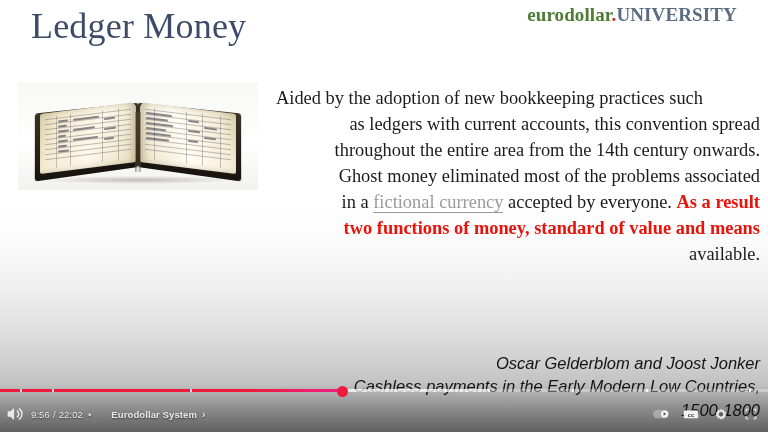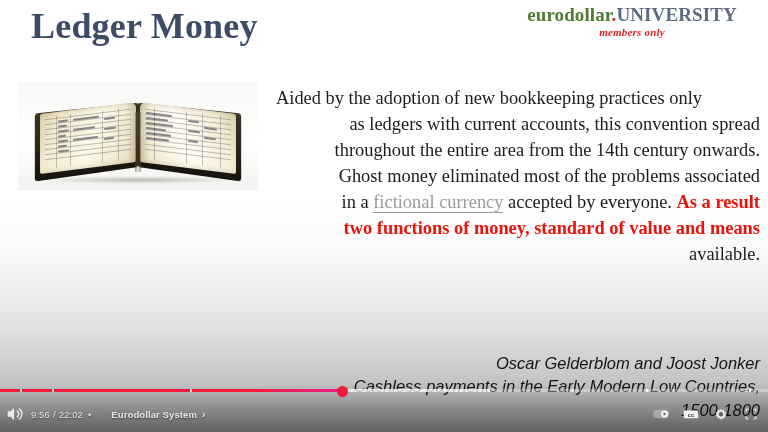--- a/index.html
+++ b/index.html
@@ -24,21 +24,21 @@
       #b0b0b0 95%,
       #a6a6a6 100%);
   }
 
   
   .slide-title {
     position: absolute;
     left: 31px;
     top: 8px;
     font-family: "Liberation Serif", serif;
-    font-weight: bold;
+    font-weight: normal;
     font-size: 36px;
     line-height: 1.05;
     color: #3d4c66;
     letter-spacing: .2px;
     white-space: nowrap;
   }
 
   
   .logo {
     position: absolute;
@@ -321,21 +321,20 @@
 <body>
 
 <div id="stage">
 
   <div class="slide-title">Ledger Money</div>
 
   <div class="logo">
     <div class="logo-main">
       <span class="logo-euro">eurodollar</span><span class="logo-dot">.</span><span class="logo-univ">UNIVERSITY</span>
     </div>
-    <div class="logo-sub">members only</div>
   </div>
 
   <div class="figure">
     <div class="book-photo">
       <div class="book-shadow"></div>
       <div class="book-wrap">
         <div class="cover-l"></div>
         <div class="cover-r"></div>
         <div class="page-l">
           <div class="ruling" style="top:6px"></div>
@@ -390,21 +389,21 @@
           <div class="scribble" style="left:48px; top:32px; width:10px"></div>
           <div class="scribble" style="left:64px; top:17px; width:13px"></div>
           <div class="scribble" style="left:64px; top:27px; width:12px"></div>
         </div>
         <div class="gutter"></div>
       </div>
     </div>
   </div>
 
   <div class="quote">
-    <span class="ln ln-1">Aided by the adoption of new bookkeeping practices only</span>
+    <span class="ln ln-1">Aided by the adoption of new bookkeeping practices such</span>
     <span class="ln">as ledgers with current accounts, this convention spread</span>
     <span class="ln">throughout the entire area from the 14th century onwards.</span>
     <span class="ln">Ghost money eliminated most of the problems associated</span>
     <span class="ln"><span>in a </span><span class="hl-link">fictional currency</span><span> accepted by everyone. </span><span class="hl-red">As a result</span></span>
     <span class="ln"><span class="hl-red">two functions of money, standard of value and means</span></span>
     <span class="ln">available.</span>
   </div>
 
   <div class="attrib">
     <span class="ln">Oscar Gelderblom and Joost Jonker</span>

